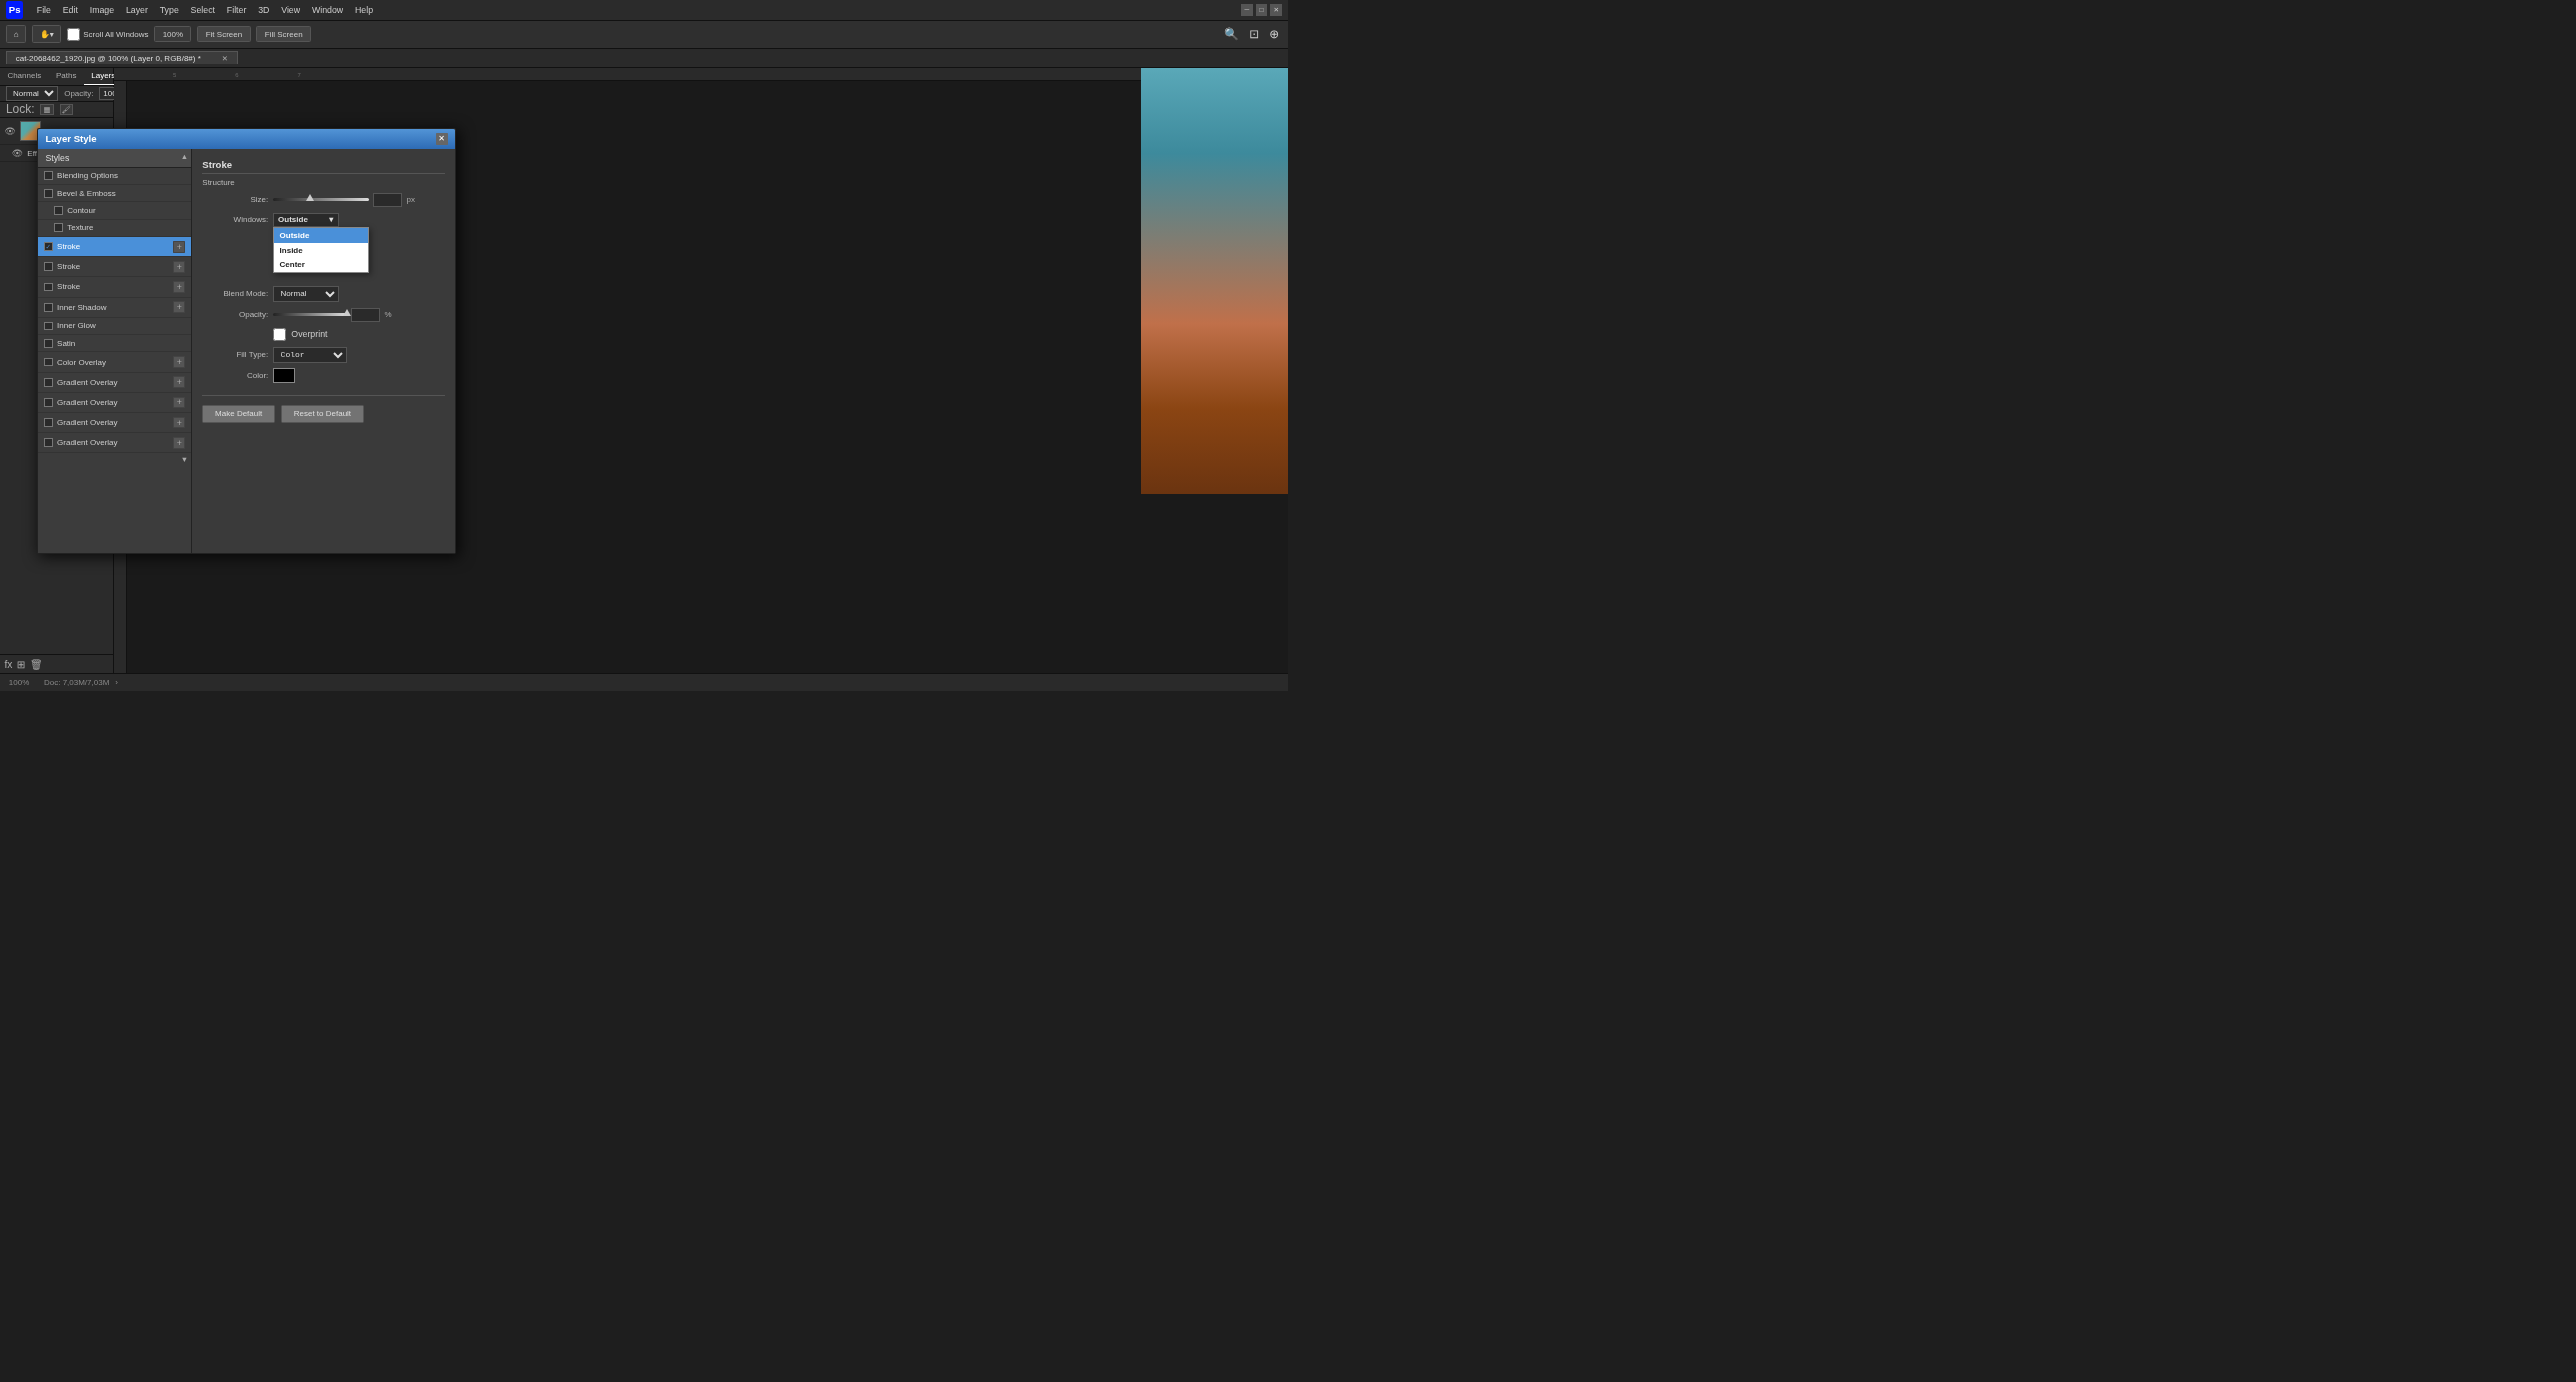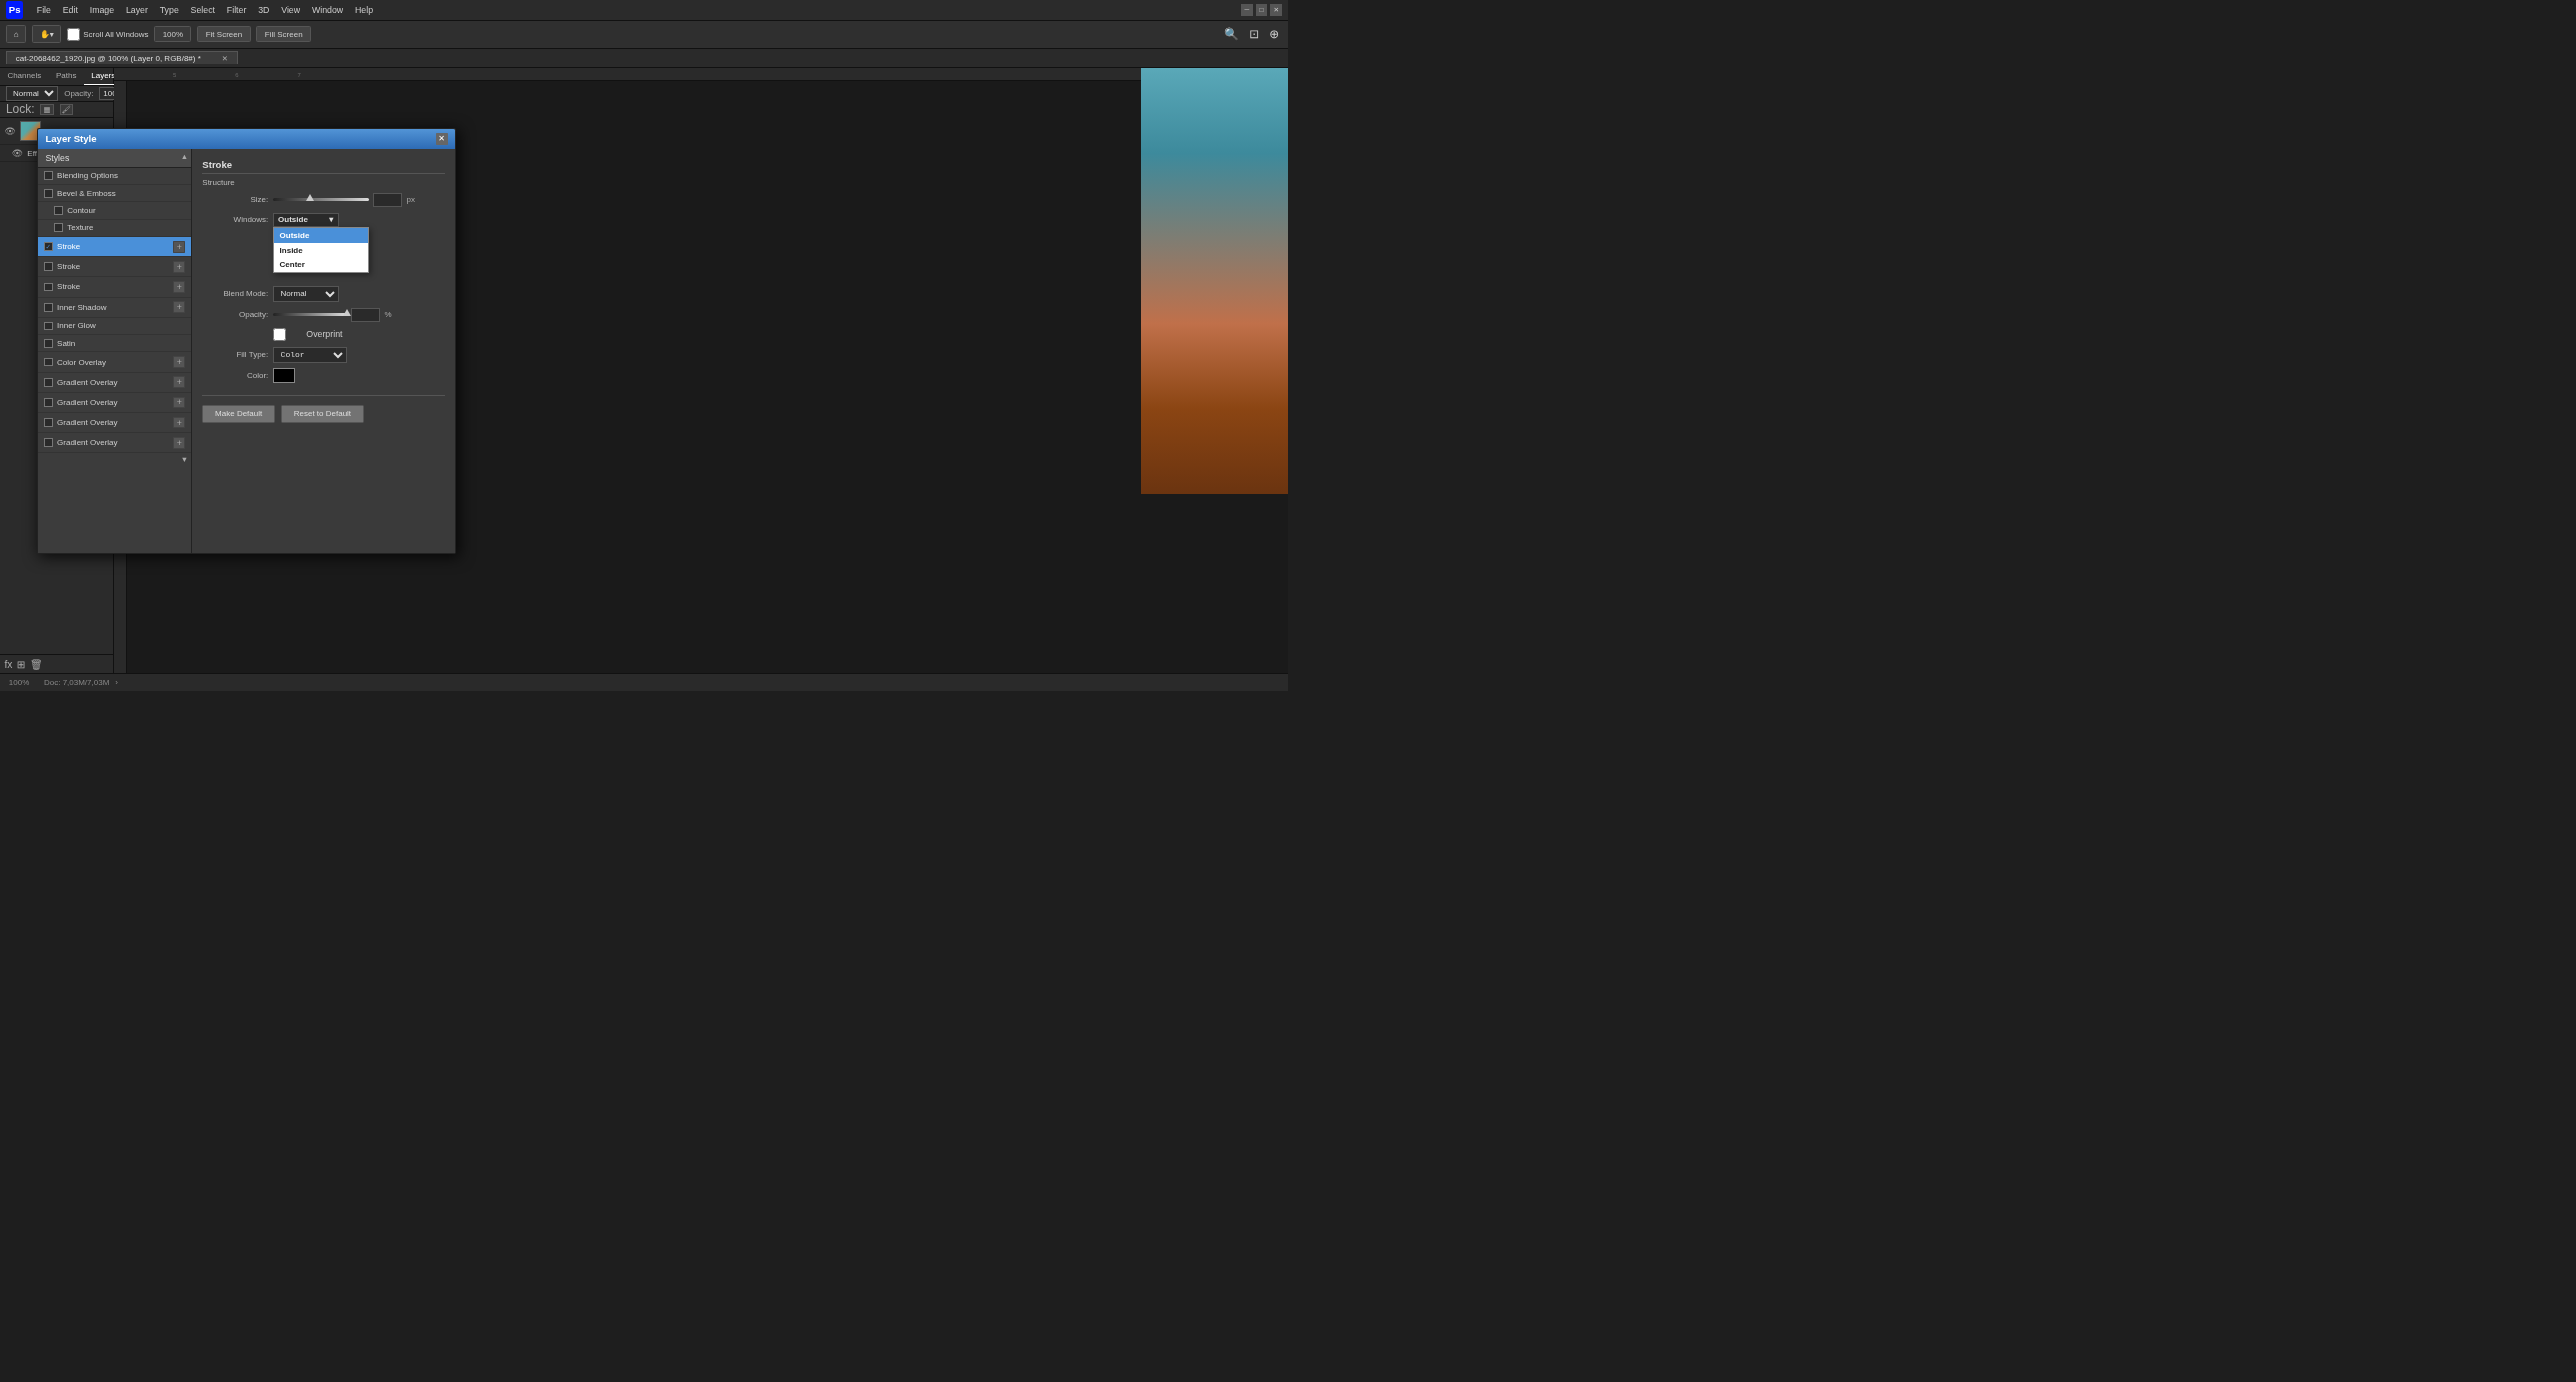--- a/index.html
+++ b/index.html
@@ -400,21 +400,21 @@
       padding: 2.9px 5.9px;
       font-size: 8px;
       color: #222;
       cursor: pointer;
     }
     .dropdown-option.active-item {
       background: #4a90d9;
       color: #fff;
     }
     .overprint-row {
-      display: flex; align-items: center; gap: 20px; margin-left: 71px;
+      display: flex; align-items: center; gap: 5px; margin-left: 71px;
     }
     .color-swatch {
       width: 22px; height: 14.7px;
       background: #000;
       border: 0.7px solid #888;
       cursor: pointer;
     }
     .fill-type-select {
       background: #2a2a2a;
       border: 0.7px solid #555;

